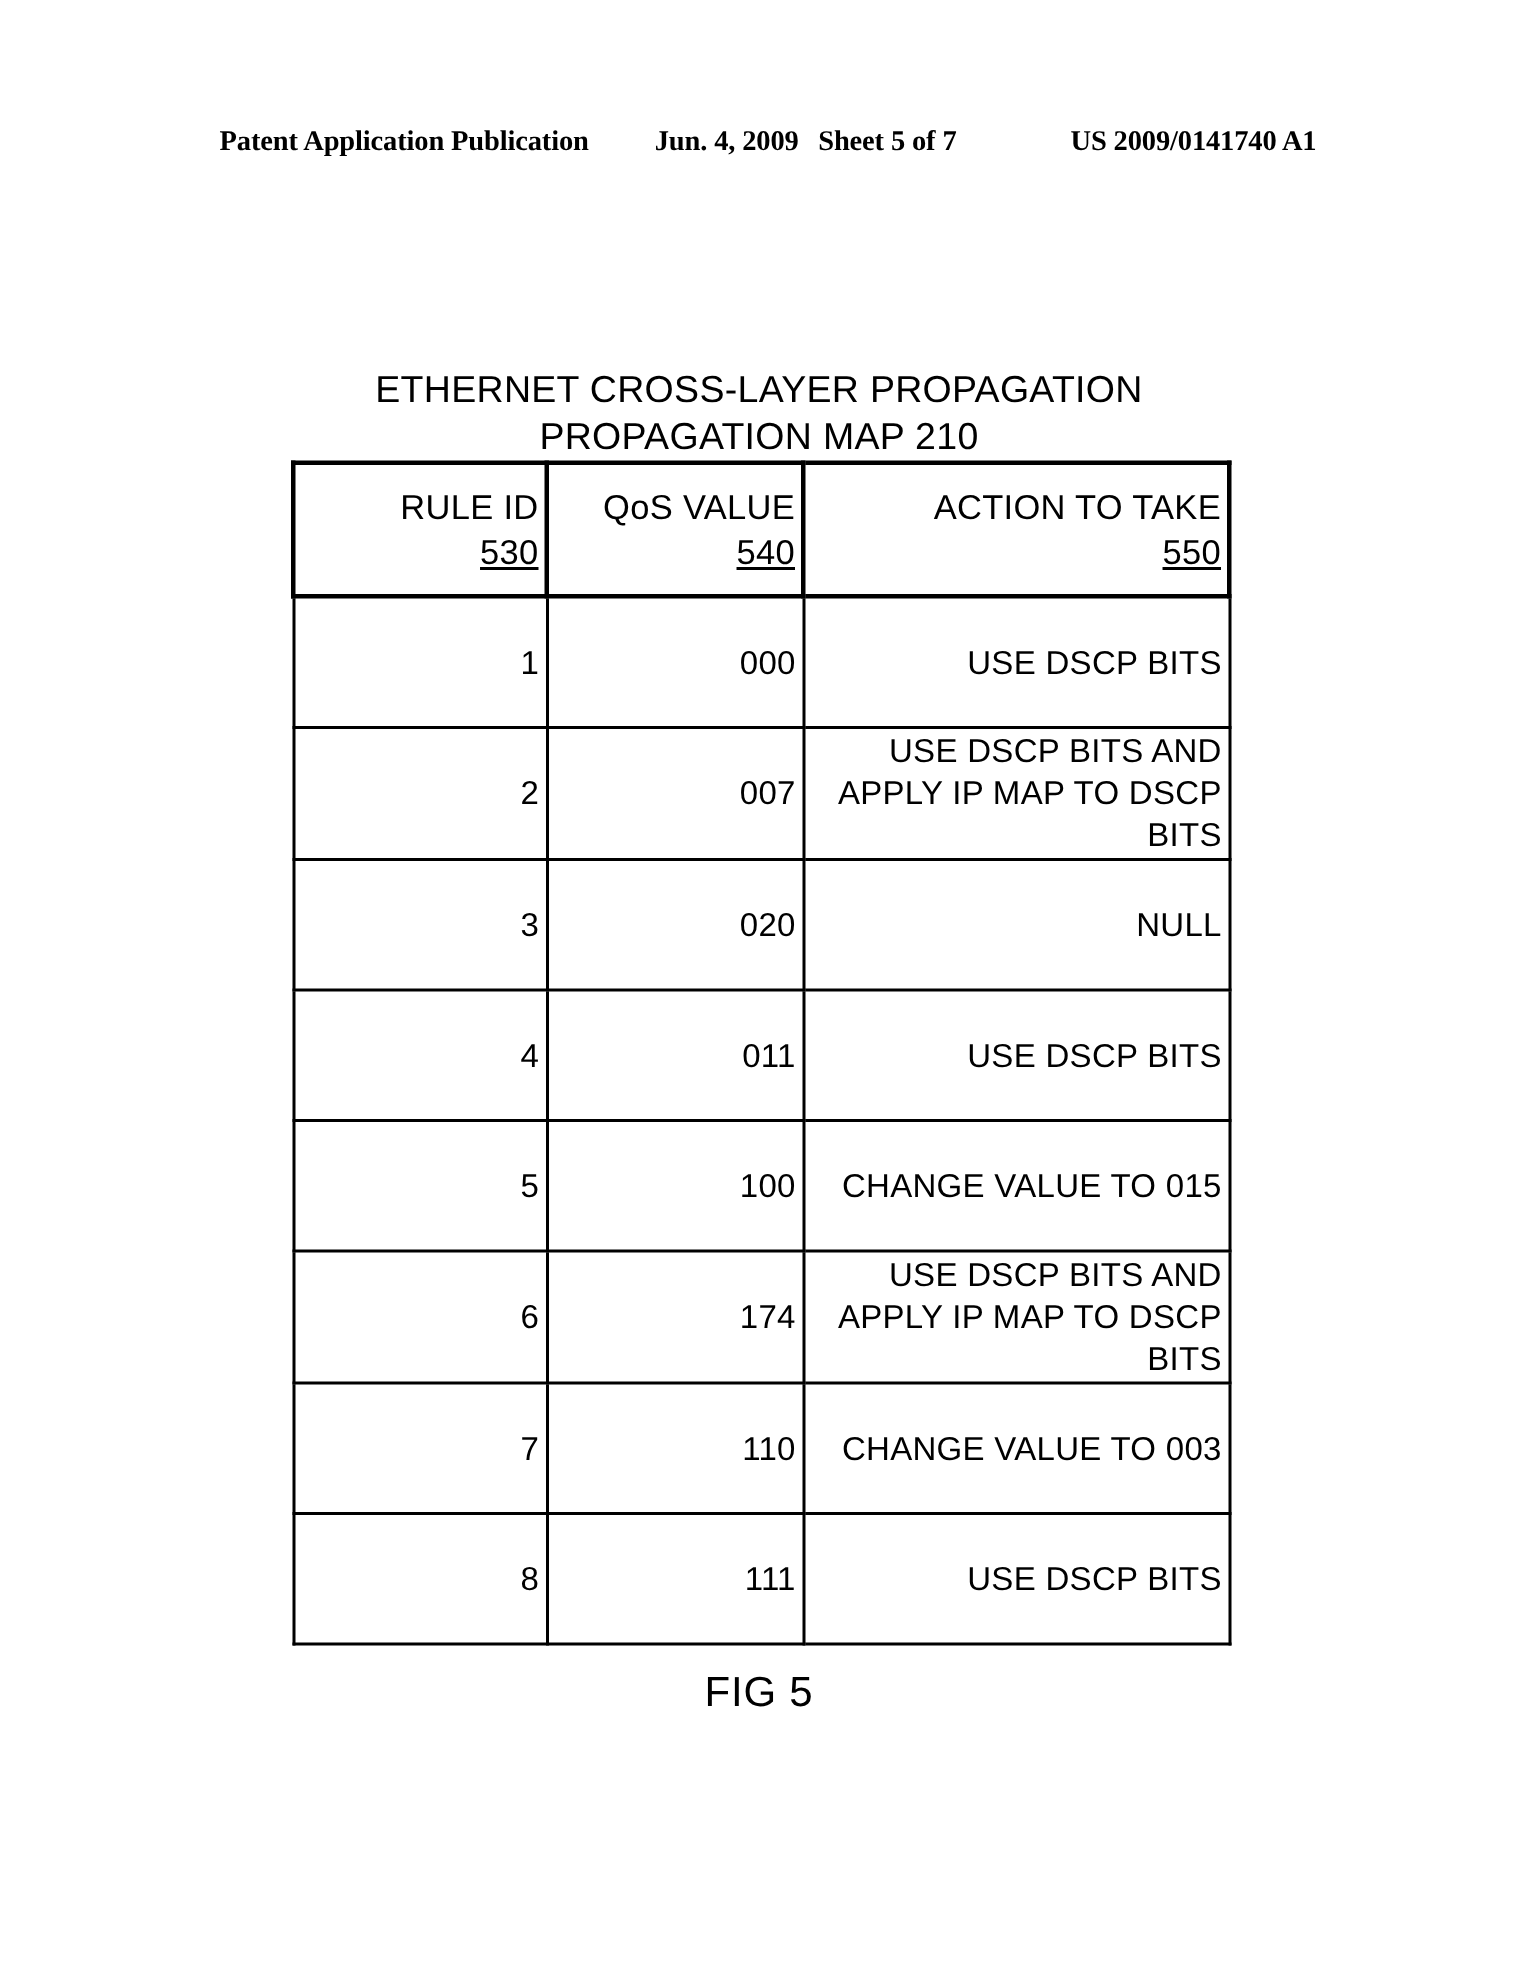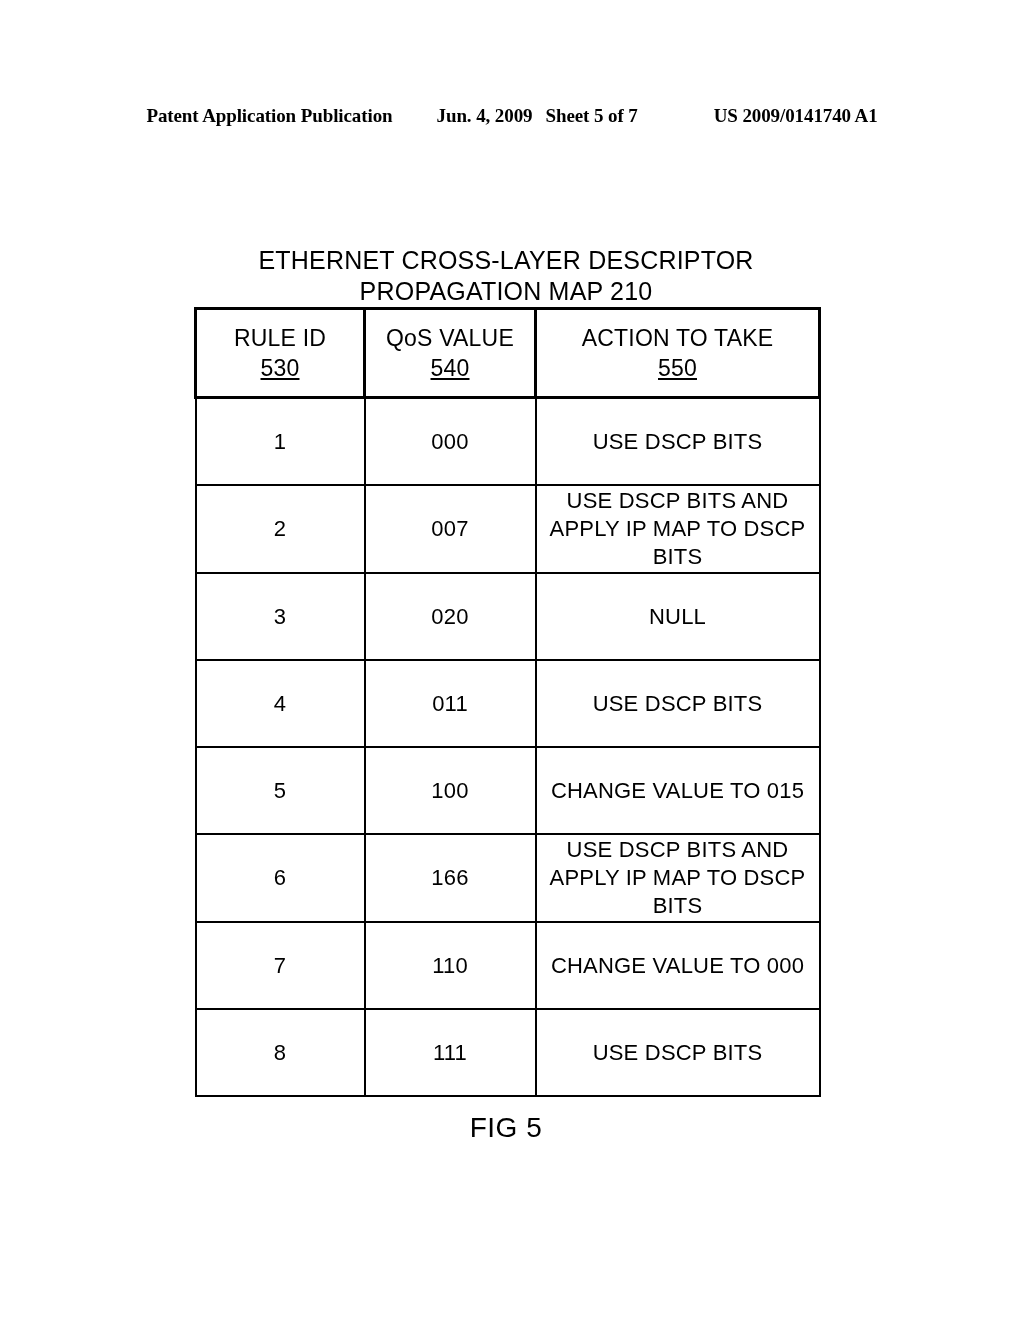--- a/index.html
+++ b/index.html
@@ -26,21 +26,21 @@
     display: flex;
     justify-content: center;
     align-items: baseline;
     font-family: "Liberation Serif", serif;
     font-weight: bold;
     font-size: 19px;
     letter-spacing: -0.1px;
     white-space: nowrap;
   }
   .pub-header .seg-title  { margin-right: 44px; }
-  .pub-header .seg-date   { margin-right: 13px; margin-top: 21px; }
+  .pub-header .seg-date   { margin-right: 13px; }
   .pub-header .seg-sheet  { margin-right: 76px; }
   .pub-header .seg-number { }
 
   
   .fig-title {
     position: absolute;
     left: 194px;
     top: 245px;
     width: 624px;
     text-align: center;
@@ -60,21 +60,21 @@
     width: 624px;
     border-collapse: collapse;
     table-layout: fixed;
   }
   table.fig-table col.c-rule   { width: 169px; }
   table.fig-table col.c-qos    { width: 171px; }
   table.fig-table col.c-action { width: 284px; }
 
   table.fig-table td {
     border: 2px solid #000000;
-    text-align: center;
+    text-align: right;
     vertical-align: middle;
     font-size: 22px;
     line-height: 28px;
     letter-spacing: 0.2px;
     padding: 0 4px;
   }
   table.fig-table tr.header-row td {
     border-width: 3px;
     height: 86px;
     font-size: 23px;
@@ -109,21 +109,21 @@
 <body>
 
 <div class="pub-header">
   <span class="seg-title">Patent Application Publication</span>
   <span class="seg-date">Jun. 4, 2009</span>
   <span class="seg-sheet">Sheet 5 of 7</span>
   <span class="seg-number">US 2009/0141740 A1</span>
 </div>
 
 <div class="fig-title">
-  <span class="cell-line">ETHERNET CROSS-LAYER DESCRIPTOR</span>
+  <span class="cell-line">ETHERNET CROSS-LAYER PROPAGATION</span>
   <span class="cell-line">PROPAGATION MAP 210</span>
 </div>
 
 <div class="table-wrap">
   <table class="fig-table">
     <colgroup>
       <col class="c-rule">
       <col class="c-qos">
       <col class="c-action">
     </colgroup>
@@ -180,33 +180,33 @@
       <tr class="data-row">
         <td>5</td>
         <td>100</td>
         <td>
           <span class="cell-line">CHANGE VALUE TO 015</span>
         </td>
       </tr>
 
       <tr class="data-row tall">
         <td>6</td>
-        <td>166</td>
+        <td>174</td>
         <td>
           <span class="cell-line">USE DSCP BITS AND</span>
           <span class="cell-line">APPLY IP MAP TO DSCP</span>
           <span class="cell-line">BITS</span>
         </td>
       </tr>
 
       <tr class="data-row">
         <td>7</td>
         <td>110</td>
         <td>
-          <span class="cell-line">CHANGE VALUE TO 000</span>
+          <span class="cell-line">CHANGE VALUE TO 003</span>
         </td>
       </tr>
 
       <tr class="data-row">
         <td>8</td>
         <td>111</td>
         <td>
           <span class="cell-line">USE DSCP BITS</span>
         </td>
       </tr>

